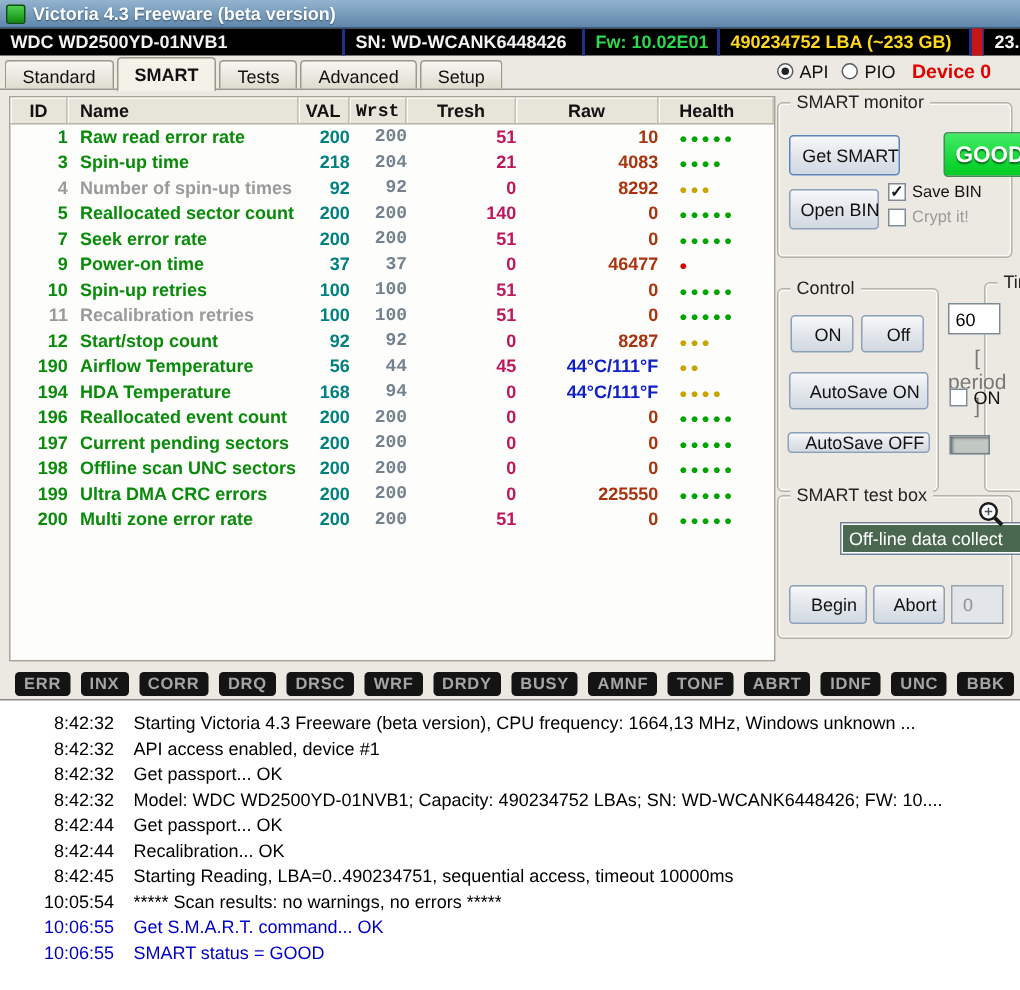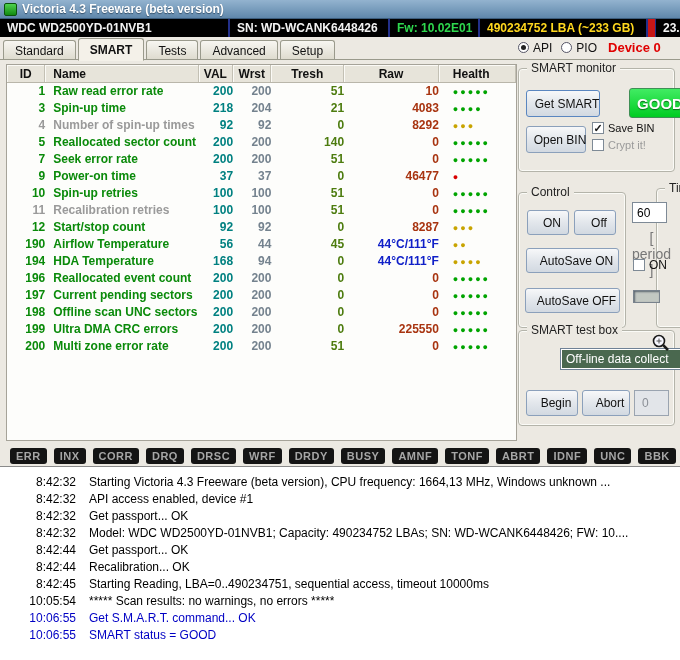--- a/index.html
+++ b/index.html
@@ -42,32 +42,32 @@
 
   
   #table{position:absolute;left:6px;top:64px;width:511px;height:377px;background:#fdfdfb;border:1px solid #a6a399;}
   #thead{display:flex;height:18px;background:#e7e4da;font-weight:bold;border-bottom:1px solid #b9b6aa;}
   .th{display:flex;align-items:center;justify-content:center;border-right:1px solid #c3c0b4;box-shadow:inset 1px 1px 0 #fbfaf6;}
   .th.c-name{justify-content:flex-start;padding-left:8px;}
   .th.c-health{justify-content:flex-start;padding-left:14px;}
   .c-id{width:40px;}
   .c-name{width:160px;}
   .c-val{width:36px;}
-  .c-wrst{width:40px;}
+  .c-wrst{width:40px;font-family:Liberation Mono, monospace;}
   .c-tresh{width:76px;}
   .c-raw{width:99px;}
   .c-health{width:80px;}
   #rows{font-weight:bold;}
   .trow{display:flex;height:17px;align-items:center;}
   .trow .cell{display:block;line-height:17px;white-space:nowrap;}
   .trow .c-id{text-align:right;color:#0a8a0a;}
   .trow .c-name{padding-left:8px;color:#0a8a0a;}
   .trow .c-val{text-align:right;color:#008080;}
   .trow .c-wrst{text-align:right;color:#74828e;}
-  .trow .c-tresh{text-align:right;color:#4d7c0f;}
+  .trow .c-tresh{text-align:right;color:#be185d;}
   .trow .c-raw{text-align:right;color:#a83410;}
   .trow .c-raw.raw-temp{color:#1020c8;}
   .trow.dim .c-id,.trow.dim .c-name{color:#9a9a9a;}
   .trow .c-health{padding-left:14px;}
   .dots{font-size:9px;letter-spacing:2px;}
   .dots.green{color:#00a400;}
   .dots.yellow{color:#c8a400;}
   .dots.red{color:#d80000;}
 
   
@@ -83,21 +83,21 @@
     background:linear-gradient(#f7f8f9,#e3e7ec 48%,#d2d9e1);border:1px solid #8ba0bb;border-radius:3px;
     font-size:12px;color:#111;cursor:pointer;white-space:nowrap;padding-left:8px;}
   #btn-get-smart{left:526px;top:90px;width:74px;height:27px;border-color:#5a86c0;}
   #good-box{position:absolute;left:606px;top:88px;width:62px;height:30px;display:flex;align-items:center;justify-content:center;
     background:linear-gradient(#41ec63,#00cc22);border:1px solid #3f8f55;border-radius:3px;
     color:#fff;font-weight:bold;font-size:15px;text-shadow:0 1px 1px #0a6a1a;margin-left:23px;}
   #btn-open-bin{left:526px;top:126px;width:60px;height:27px;}
   #btn-on{left:527px;top:210px;width:42px;height:25px;}
   #btn-off{left:574px;top:210px;width:42px;height:25px;}
   #btn-autosave-on{left:526px;top:248px;width:93px;height:25px;}
-  #btn-autosave-off{left:525px;top:288px;width:95px;height:25px;}
+  #btn-autosave-off{left:525px;top:288px;width:95px;height:14px;}
   #btn-begin{left:526px;top:390px;width:52px;height:26px;}
   #btn-abort{left:582px;top:390px;width:48px;height:26px;}
 
   
   .check{position:absolute;display:flex;align-items:center;gap:4px;font-size:11px;cursor:pointer;white-space:nowrap;}
   .box{width:12px;height:12px;background:#fff;border:1px solid #7e8a96;display:inline-flex;align-items:center;justify-content:center;}
   .box.checked::after{content:"✓";font-size:11px;font-weight:bold;color:#1a1a1a;line-height:10px;}
   #chk-save-bin{left:592px;top:122px;}
   #chk-crypt{left:592px;top:139px;color:#9a9a9a;}
   #chk-timer-on{left:633px;top:258px;font-size:12px;}

